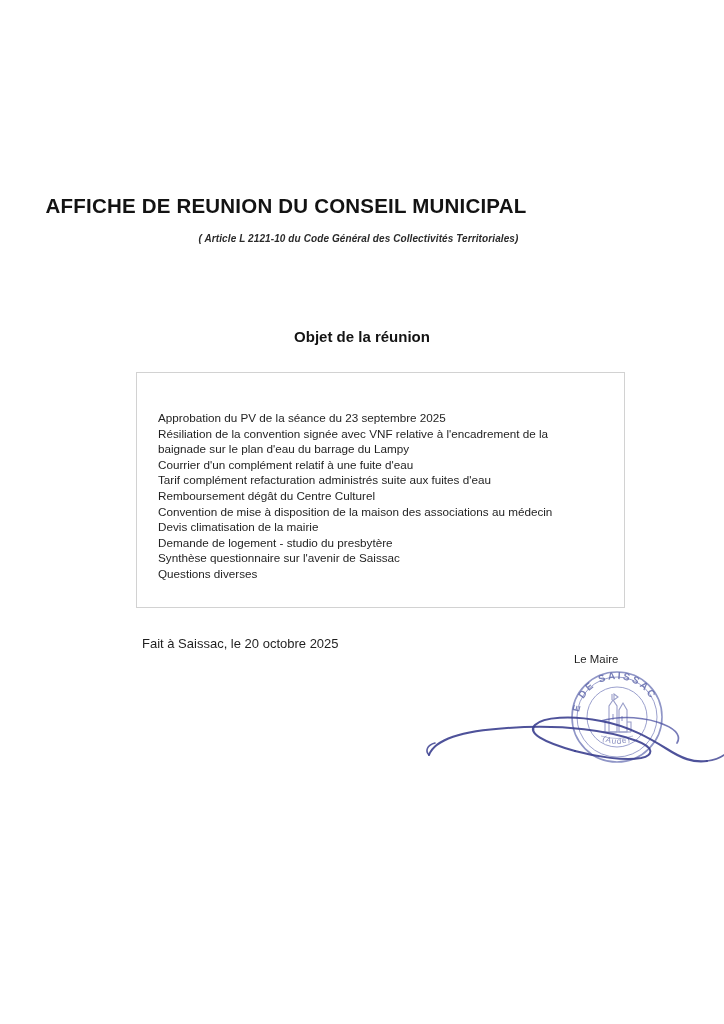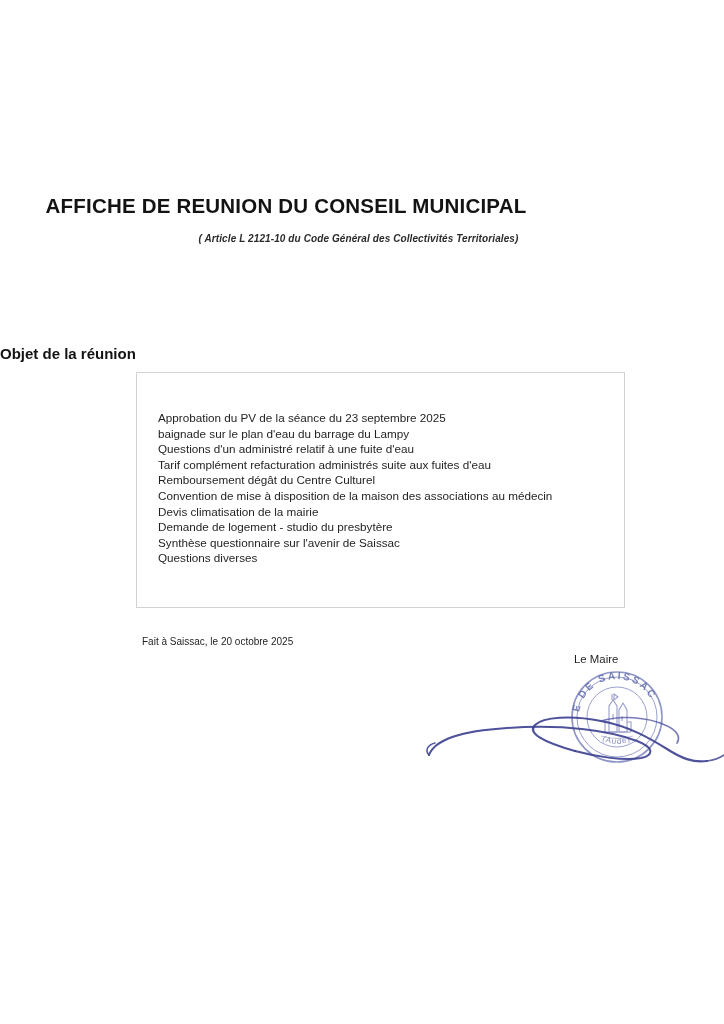--- a/index.html
+++ b/index.html
@@ -54,23 +54,23 @@
     font-size: 11.6px;
     line-height: 25px;
     color: #1f1f1f;
     white-space: nowrap;
   }
 
   
   .section-heading {
     position: absolute;
     left: 0;
-    top: 345px;
+    top: 328px;
     width: 724px;
-    text-align: left;
+    text-align: center;
     font-size: 15px;
     font-weight: bold;
     color: #131313;
   }
 
   
   .agenda-box {
     position: absolute;
     left: 136px;
     top: 372px;
@@ -96,21 +96,21 @@
   }
   .agenda-item.cont {
     
   }
 
   
   .closing {
     position: absolute;
     left: 142px;
     top: 636px;
-    font-size: 10px;
+    font-size: 13px;
     color: #1f1f1f;
     white-space: nowrap;
     text-align: center;
   }
   .signer-title {
     position: absolute;
     left: 574px;
     top: 653px;
     font-size: 11.4px;
     color: #1f1f1f;
@@ -148,22 +148,23 @@
 
   <div class="doc-subtitle">( Article L 2121-10 du Code Général des Collectivités Territoriales)</div>
 
 
   <div class="section-heading">Objet de la réunion</div>
 
   <div class="agenda-box"></div>
 
   <ul class="agenda-list" id="agenda-list">
       <li class="agenda-item">Approbation du PV de la séance du 23 septembre 2025</li>
+      <li class="agenda-item">Résiliation de la convention signée avec VNF relative à l'encadrement de la</li>
       <li class="agenda-item cont">baignade sur le plan d'eau du barrage du Lampy</li>
-      <li class="agenda-item">Questions d'un administré relatif à une fuite d'eau</li>
+      <li class="agenda-item">Courrier d'un complément relatif à une fuite d'eau</li>
       <li class="agenda-item">Tarif complément refacturation administrés suite aux fuites d'eau</li>
       <li class="agenda-item">Remboursement dégât du Centre Culturel</li>
       <li class="agenda-item">Convention de mise à disposition de la maison des associations au médecin</li>
       <li class="agenda-item">Devis climatisation de la mairie</li>
       <li class="agenda-item">Demande de logement - studio du presbytère</li>
       <li class="agenda-item">Synthèse questionnaire sur l'avenir de Saissac</li>
       <li class="agenda-item">Questions diverses</li>
     </ul>
 
   <div class="closing">Fait à Saissac, le 20 octobre 2025</div>

